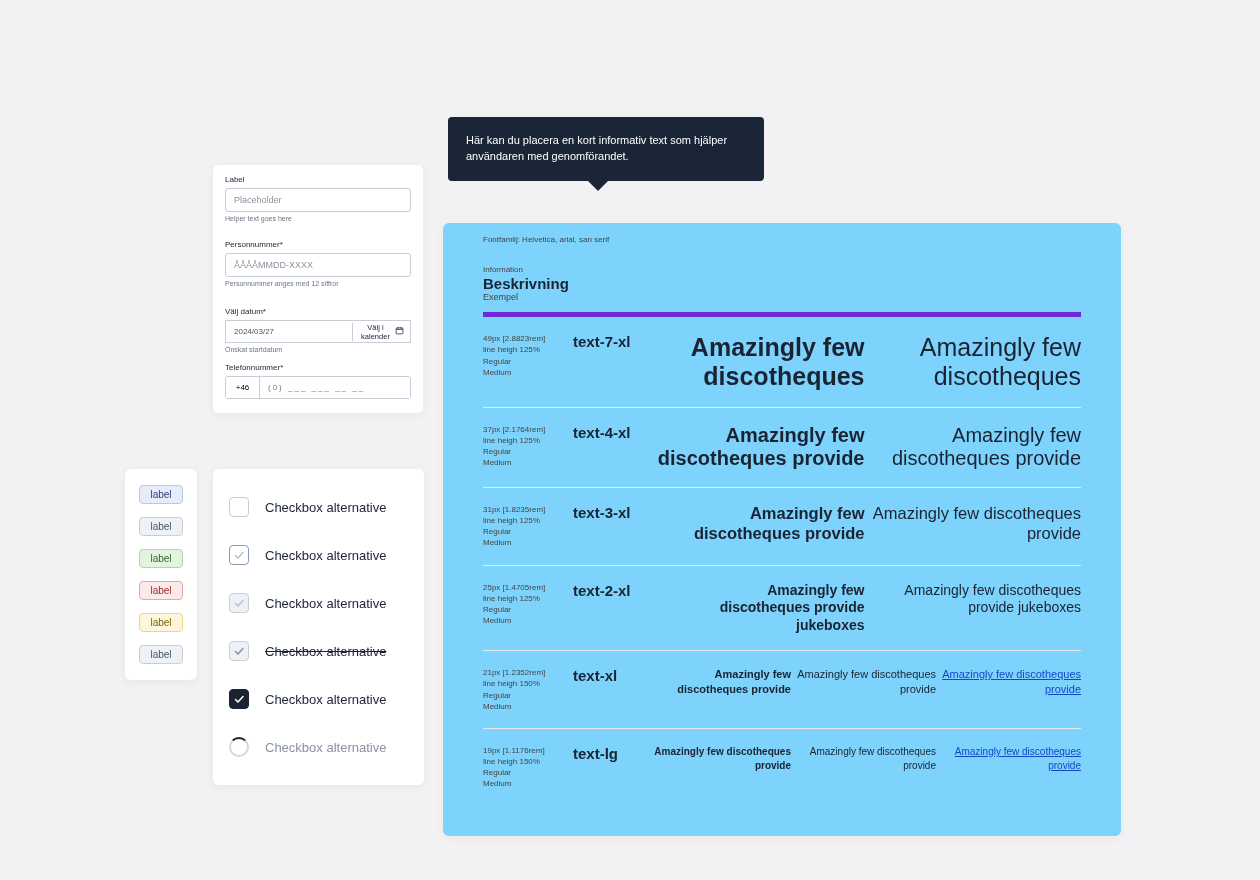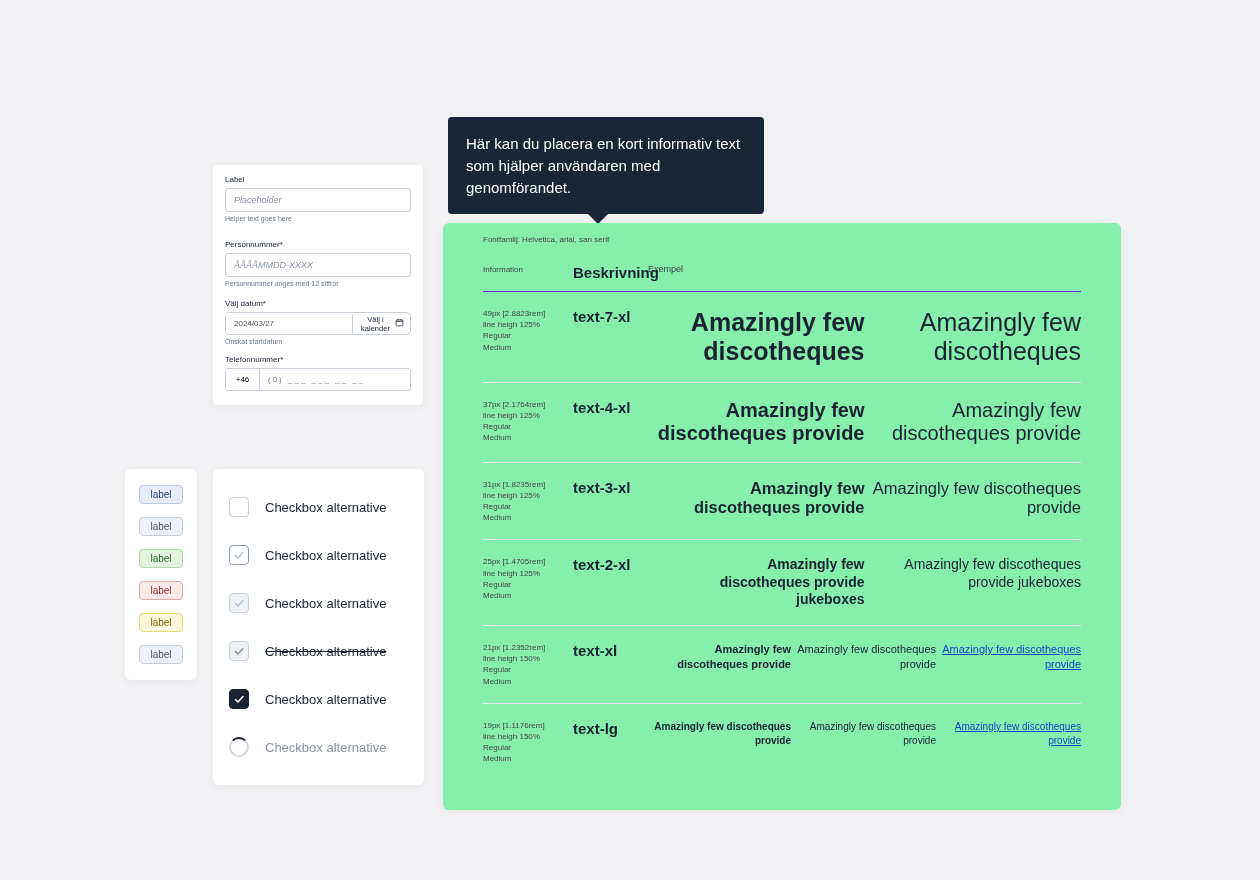--- a/index.html
+++ b/index.html
@@ -19,25 +19,25 @@
   width:210px;
   background:#fff;
   border-radius:5px;
   box-shadow:0 2px 10px rgba(0,0,0,0.05);
   padding:10px 12px 14px;
 }
 .fgroup { margin-bottom:10px; }
 .flabel { font-size:8px; color:#1a2332; display:block; margin-bottom:4px; }
 .finput {
   width:100%; border:1px solid #c7ced8; border-radius:3px;
-  padding:6px 8px; font-size:9px; color:#6b7684; background:#fff;font-style:italic;
+  padding:6px 8px; font-size:9px; color:#6b7684; background:#fff;
 }
 .finput::placeholder { color:#8a93a0; }
 .fhelper { font-size:7px; color:#6b7684; margin-top:3px; }
-.date-row { display:flex; border:1px solid #c7ced8; border-radius:5px; overflow:hidden;align-items:center; }
+.date-row { display:flex; border:1px solid #c7ced8; border-radius:0; overflow:hidden;align-items:center; }
 .date-row input { border:none; flex:1; padding:6px 8px; font-size:8px; color:#555; }
 .date-btn {
   border:none; border-left:1px solid #c7ced8; background:#fff;
   padding:0 6px; font-size:7.5px; color:#1a2332; display:flex; align-items:center; gap:3px;
 }
 .phone-row { display:flex; border:1px solid #c7ced8; border-radius:3px; overflow:hidden; }
 .phone-prefix { border:none; border-right:1px solid #c7ced8; background:#fff; padding:6px 6px; font-size:8px; width:34px; text-align:center; }
 .phone-num { border:none; flex:1; padding:6px 8px; font-size:8px; color:#8a93a0; letter-spacing:2px; }
 
 
@@ -93,40 +93,40 @@
 
 
 .tooltip {
   position:absolute;
   left:448px; top:117px;
   width:316px;
   background:#1a2638;
   color:#fff;
   border-radius:4px;
   padding:16px 18px;
-  font-size:15px;
+  font-size:11px;
   line-height:1.45;
 }
 .tooltip:after {
   content:''; position:absolute; bottom:-10px; left:140px;
   border:10px solid transparent; border-top-color:#1a2638; border-bottom:none;
 }
 
 
 .card-typo {
   position:absolute;
   left:443px; top:223px;
   width:678px;
-  background:#86efac;
+  background:#7dd3fc;
   border-radius:6px;
   box-shadow:0 2px 10px rgba(0,0,0,0.05);
   padding:12px 40px 30px;
 }
 .ff-note { font-size:8px; color:#444; margin-bottom:10px; }
-.thead { display:flex; font-size:9px; color:#444; padding:10px 0; border-bottom:1px solid #6d28d9; }
+.thead { display:flex; font-size:9px; color:#444; padding:10px 0; border-bottom:5px solid #6d28d9;flex-direction:column; }
 .trow { display:flex; padding:16px 0; border-bottom:1px solid #e5e9ef; align-items:flex-start; }
 .col-info { width:90px; font-size:8px; color:#444; line-height:1.4; flex-shrink:0; }
 .col-tag  { width:75px; font-size:15px; font-weight:600; color:#1a2332; flex-shrink:0; }
 .col-samp { flex:1; display:flex; }
 .samp { flex:1; color:#1a2332;text-align:right; }
 .samp-1 { font-weight:700; }
 .samp-a { color:#1548c7; text-decoration:underline; }
 
 
 .sz-5xl { font-size:25px; line-height:1.15; } 
@@ -146,21 +146,21 @@
   <div class="fgroup">
     <label class="flabel">Label</label>
     <input class="finput" placeholder="Placeholder" style="">
     <div class="fhelper">Helper text goes here</div>
   </div>
   <div class="fgroup" style="margin-top:18px">
     <label class="flabel">Personnummer*</label>
     <input class="finput" placeholder="ÅÅÅÅMMDD-XXXX" style="">
     <div class="fhelper">Personnummer anges med 12 siffror</div>
   </div>
-  <div class="fgroup" style="margin-top:12px">
+  <div class="fgroup" style="margin-top:20px">
     <label class="flabel">Välj datum*</label>
     <div class="date-row">
       <input value="2024/03/27" style="">
       <button class="date-btn">
         <span>Välj i kalender</span>
         <span>
           <svg width="9" height="9" viewBox="0 0 24 24" fill="none" stroke="#1a2332" stroke-width="2">
               <rect x="3" y="5" width="18" height="16" rx="2"></rect>
               <path d="M3 9h18M8 3v4M16 3v4"></path>
             </svg>

